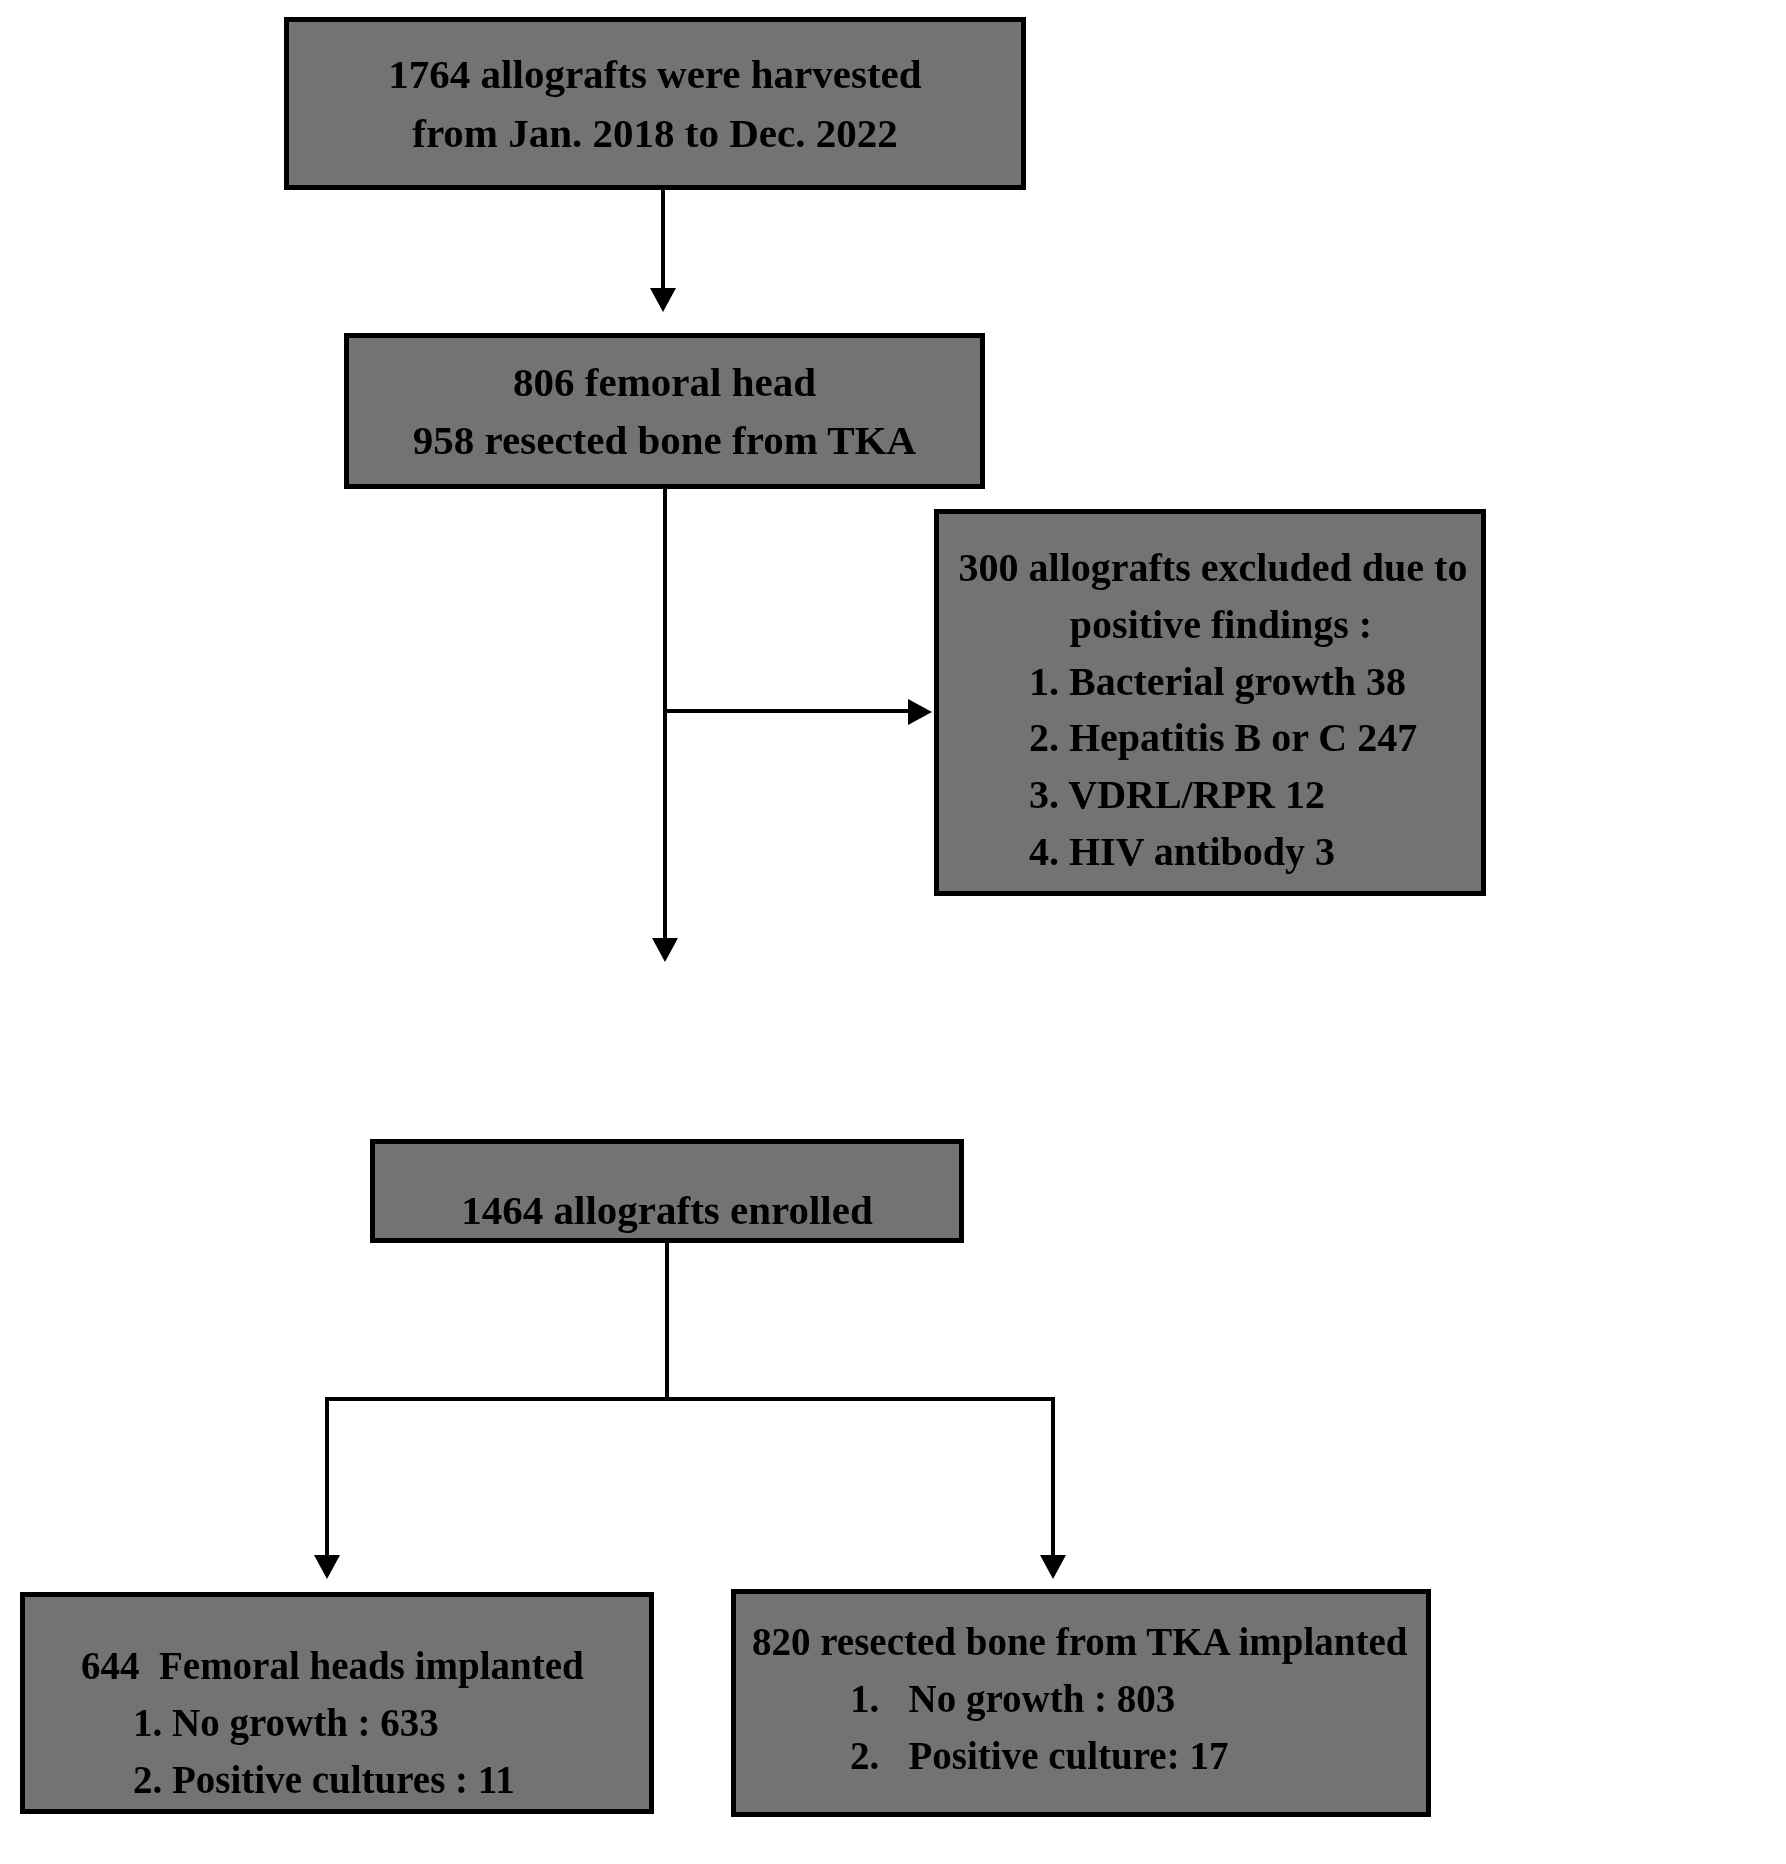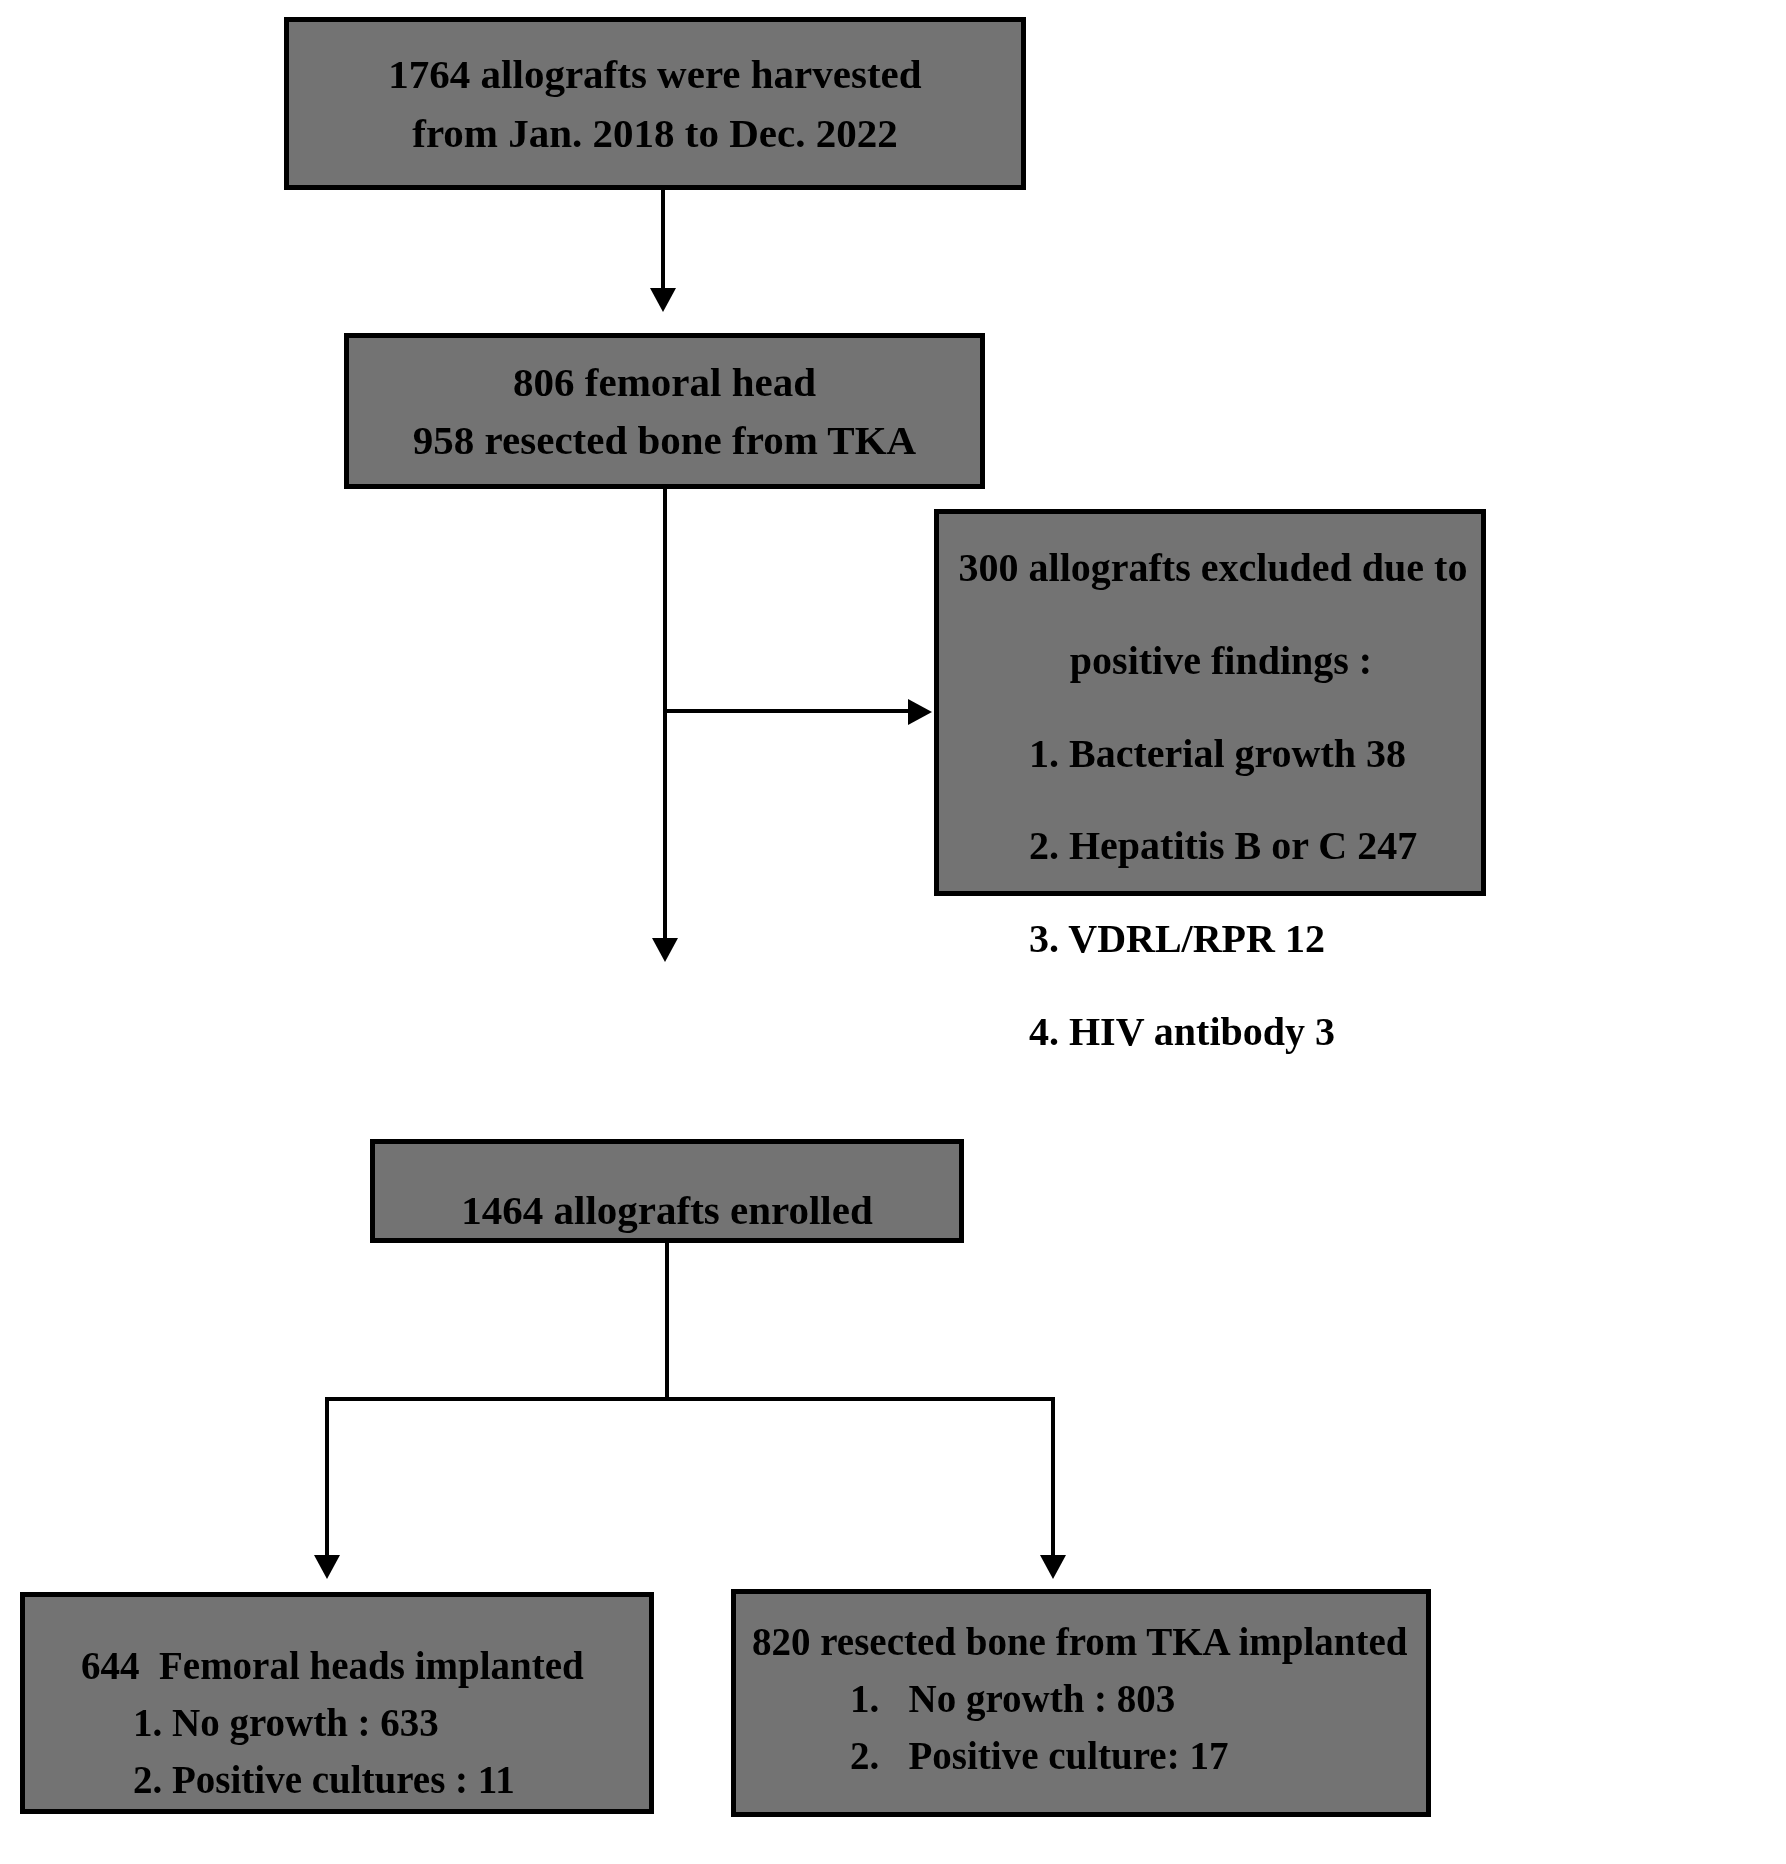--- a/index.html
+++ b/index.html
@@ -49,21 +49,20 @@
     width: 641px; height: 156px; margin-top: 21px;
   }
   #box-sources .line { font-size: 41px; }
 
   
   #box-excluded {
     left: 934px;  top: 509px;
     width: 552px; height: 387px;
     justify-content: flex-start;
     padding-top: 26px;
-    gap: 36px;
   }
   #box-excluded .line { font-size: 40px; line-height: 1.42; }
   #box-excluded .hdr1 { text-align: center; padding-left: 6px;}
   #box-excluded .hdr2 { text-align: center; padding-left: 22px;}
   #box-excluded .li { padding-left: 90px; }
 
   
   #box-enrolled {
     left: 370px;  top: 1139px;
     width: 594px; height: 104px;

